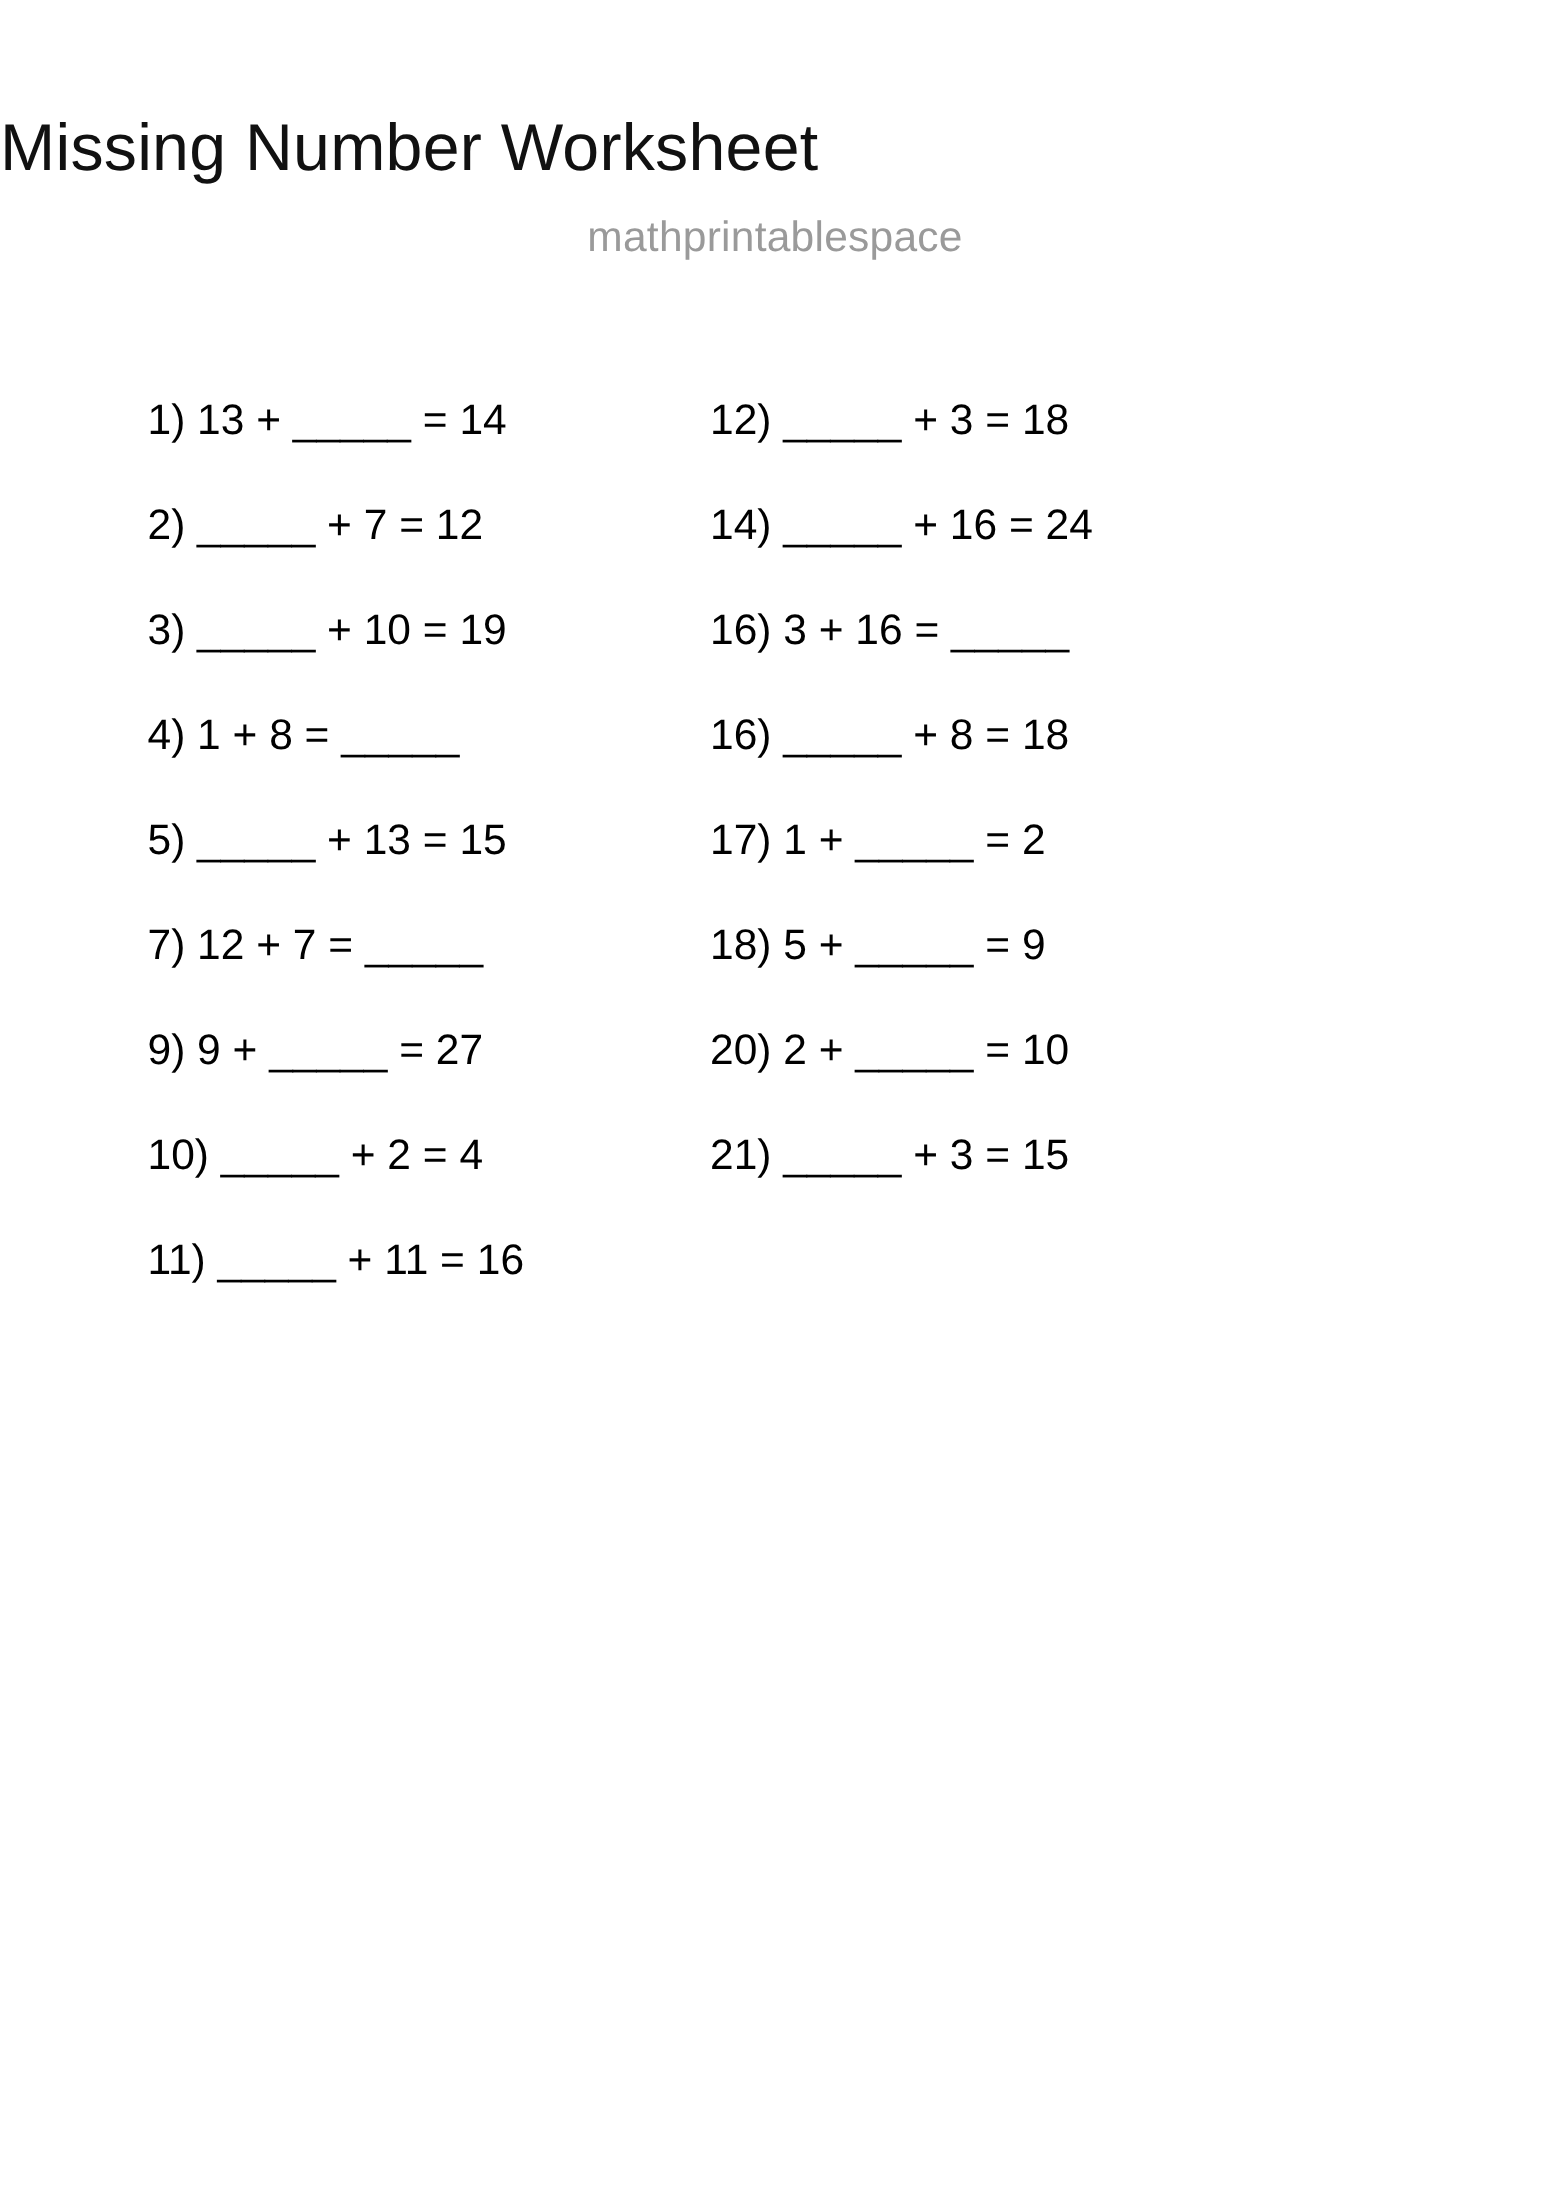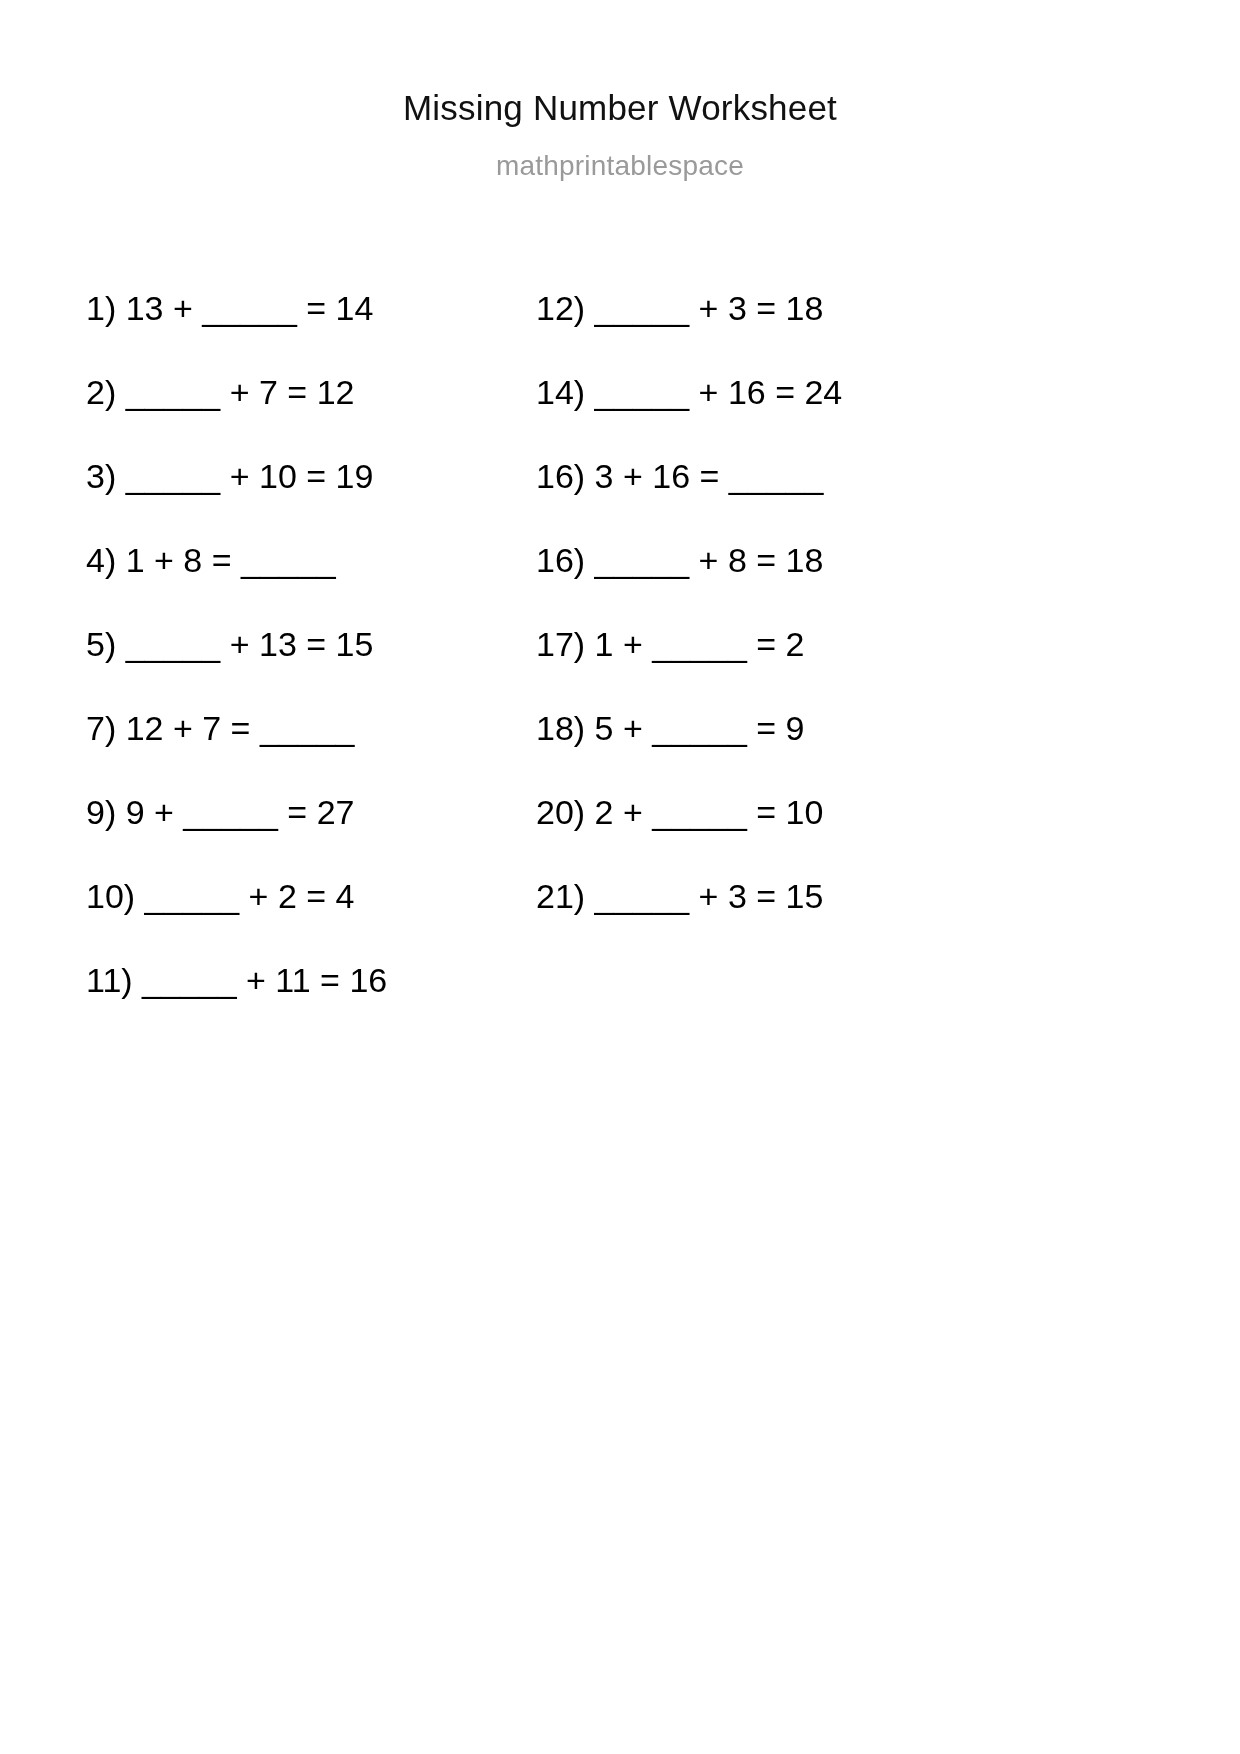--- a/index.html
+++ b/index.html
@@ -15,42 +15,41 @@
     overflow: hidden;
     position: relative;
   }
   .page {
     width: 1240px;
     height: 1754px;
     box-sizing: border-box;
     position: relative;
   }
   .title {
-    text-align: center;
-    font-size: 35px;
+    font-size: 53px;
     font-weight: 400;
     color: #111111;
     margin: 0;
     padding-top: 88px;
     letter-spacing: 0.2px;
   }
   .subtitle {
     text-align: center;
-    font-size: 28px;
+    font-size: 34px;
     font-weight: 400;
     color: #9a9a9a;
     margin: 0;
     padding-top: 22px;
     letter-spacing: 0.2px;
   }
   .columns {
     display: flex;
     flex-direction: row;
     margin-top: 84px;
-    padding-left: 86px;
+    padding-left: 118px;
     box-sizing: border-box;
   }
   .col {
     display: flex;
     flex-direction: column;
   }
   .col-left {
     width: 450px;
   }
   .col-right {

